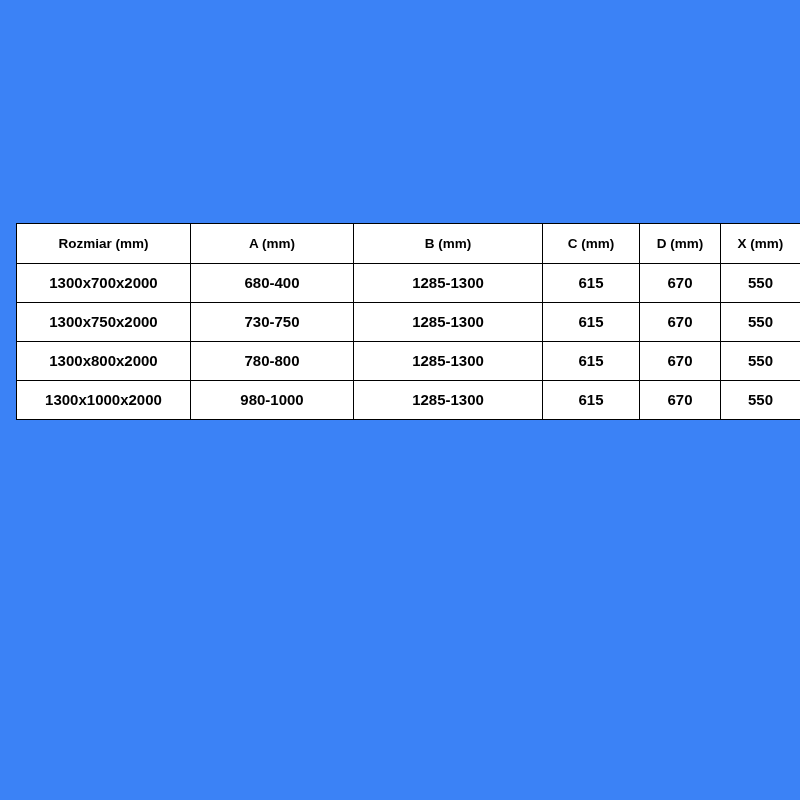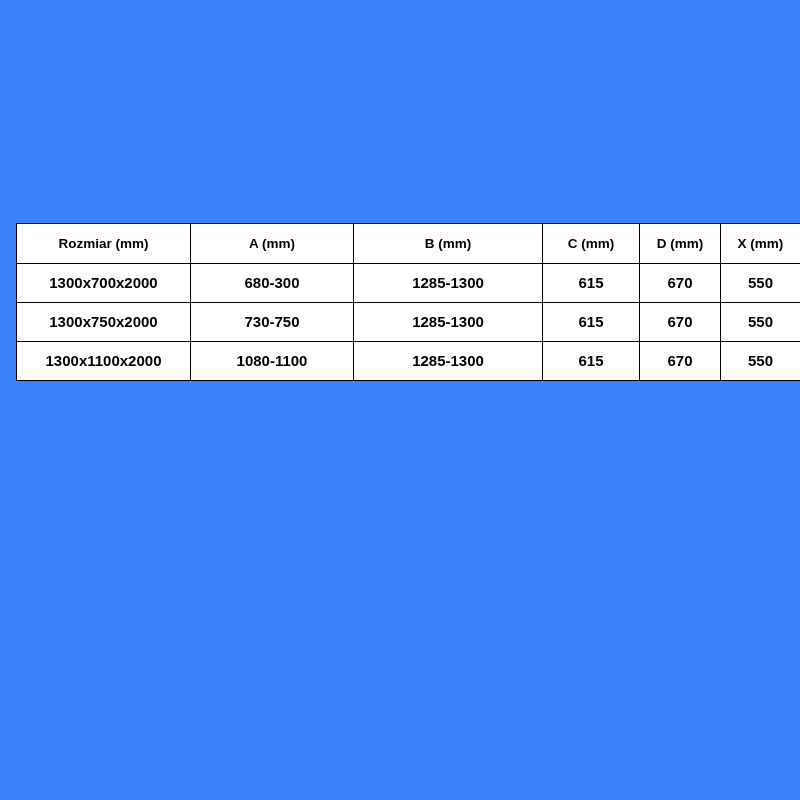--- a/index.html
+++ b/index.html
@@ -82,37 +82,45 @@
           <th>A (mm)</th>
           <th>B (mm)</th>
           <th>C (mm)</th>
           <th>D (mm)</th>
           <th>X (mm)</th>
         </tr>
       </thead>
       <tbody>
         <tr>
           <td>1300x700x2000</td>
-          <td>680-300</td>
+          <td>680-400</td>
           <td>1285-1300</td>
           <td>615</td>
           <td>670</td>
           <td>550</td>
         </tr>
         <tr>
           <td>1300x750x2000</td>
           <td>730-750</td>
           <td>1285-1300</td>
           <td>615</td>
           <td>670</td>
           <td>550</td>
         </tr>
         <tr>
-          <td>1300x1100x2000</td>
-          <td>1080-1100</td>
+          <td>1300x800x2000</td>
+          <td>780-800</td>
+          <td>1285-1300</td>
+          <td>615</td>
+          <td>670</td>
+          <td>550</td>
+        </tr>
+        <tr>
+          <td>1300x1000x2000</td>
+          <td>980-1000</td>
           <td>1285-1300</td>
           <td>615</td>
           <td>670</td>
           <td>550</td>
         </tr>
       </tbody>
     </table>
   </div>
 </div>
 

